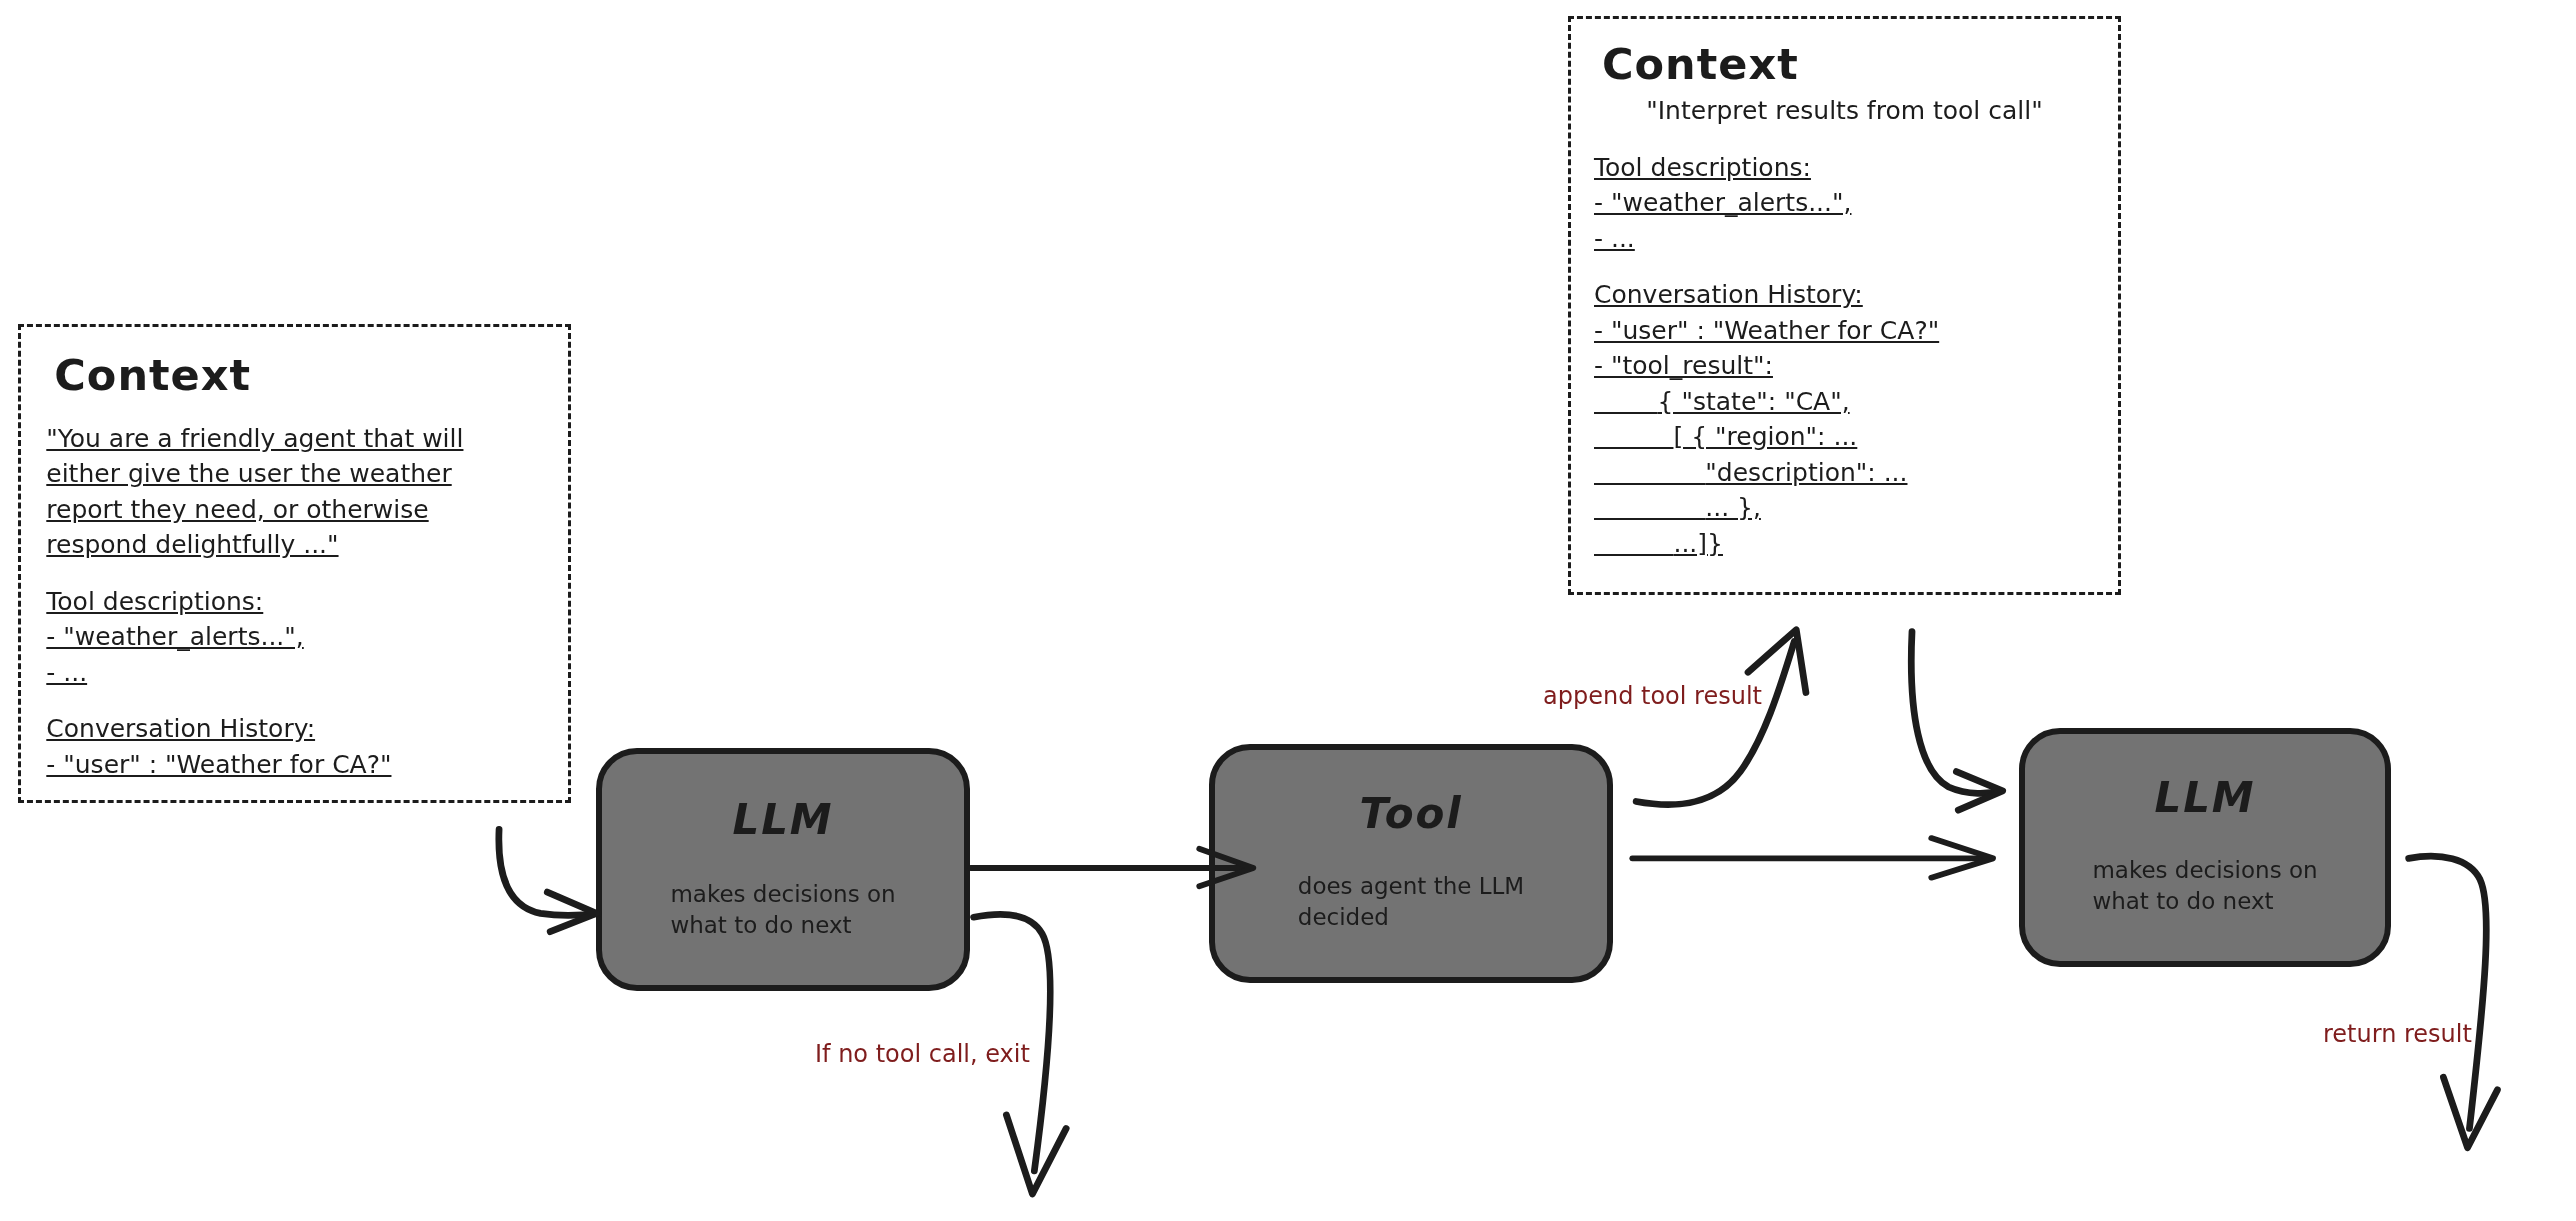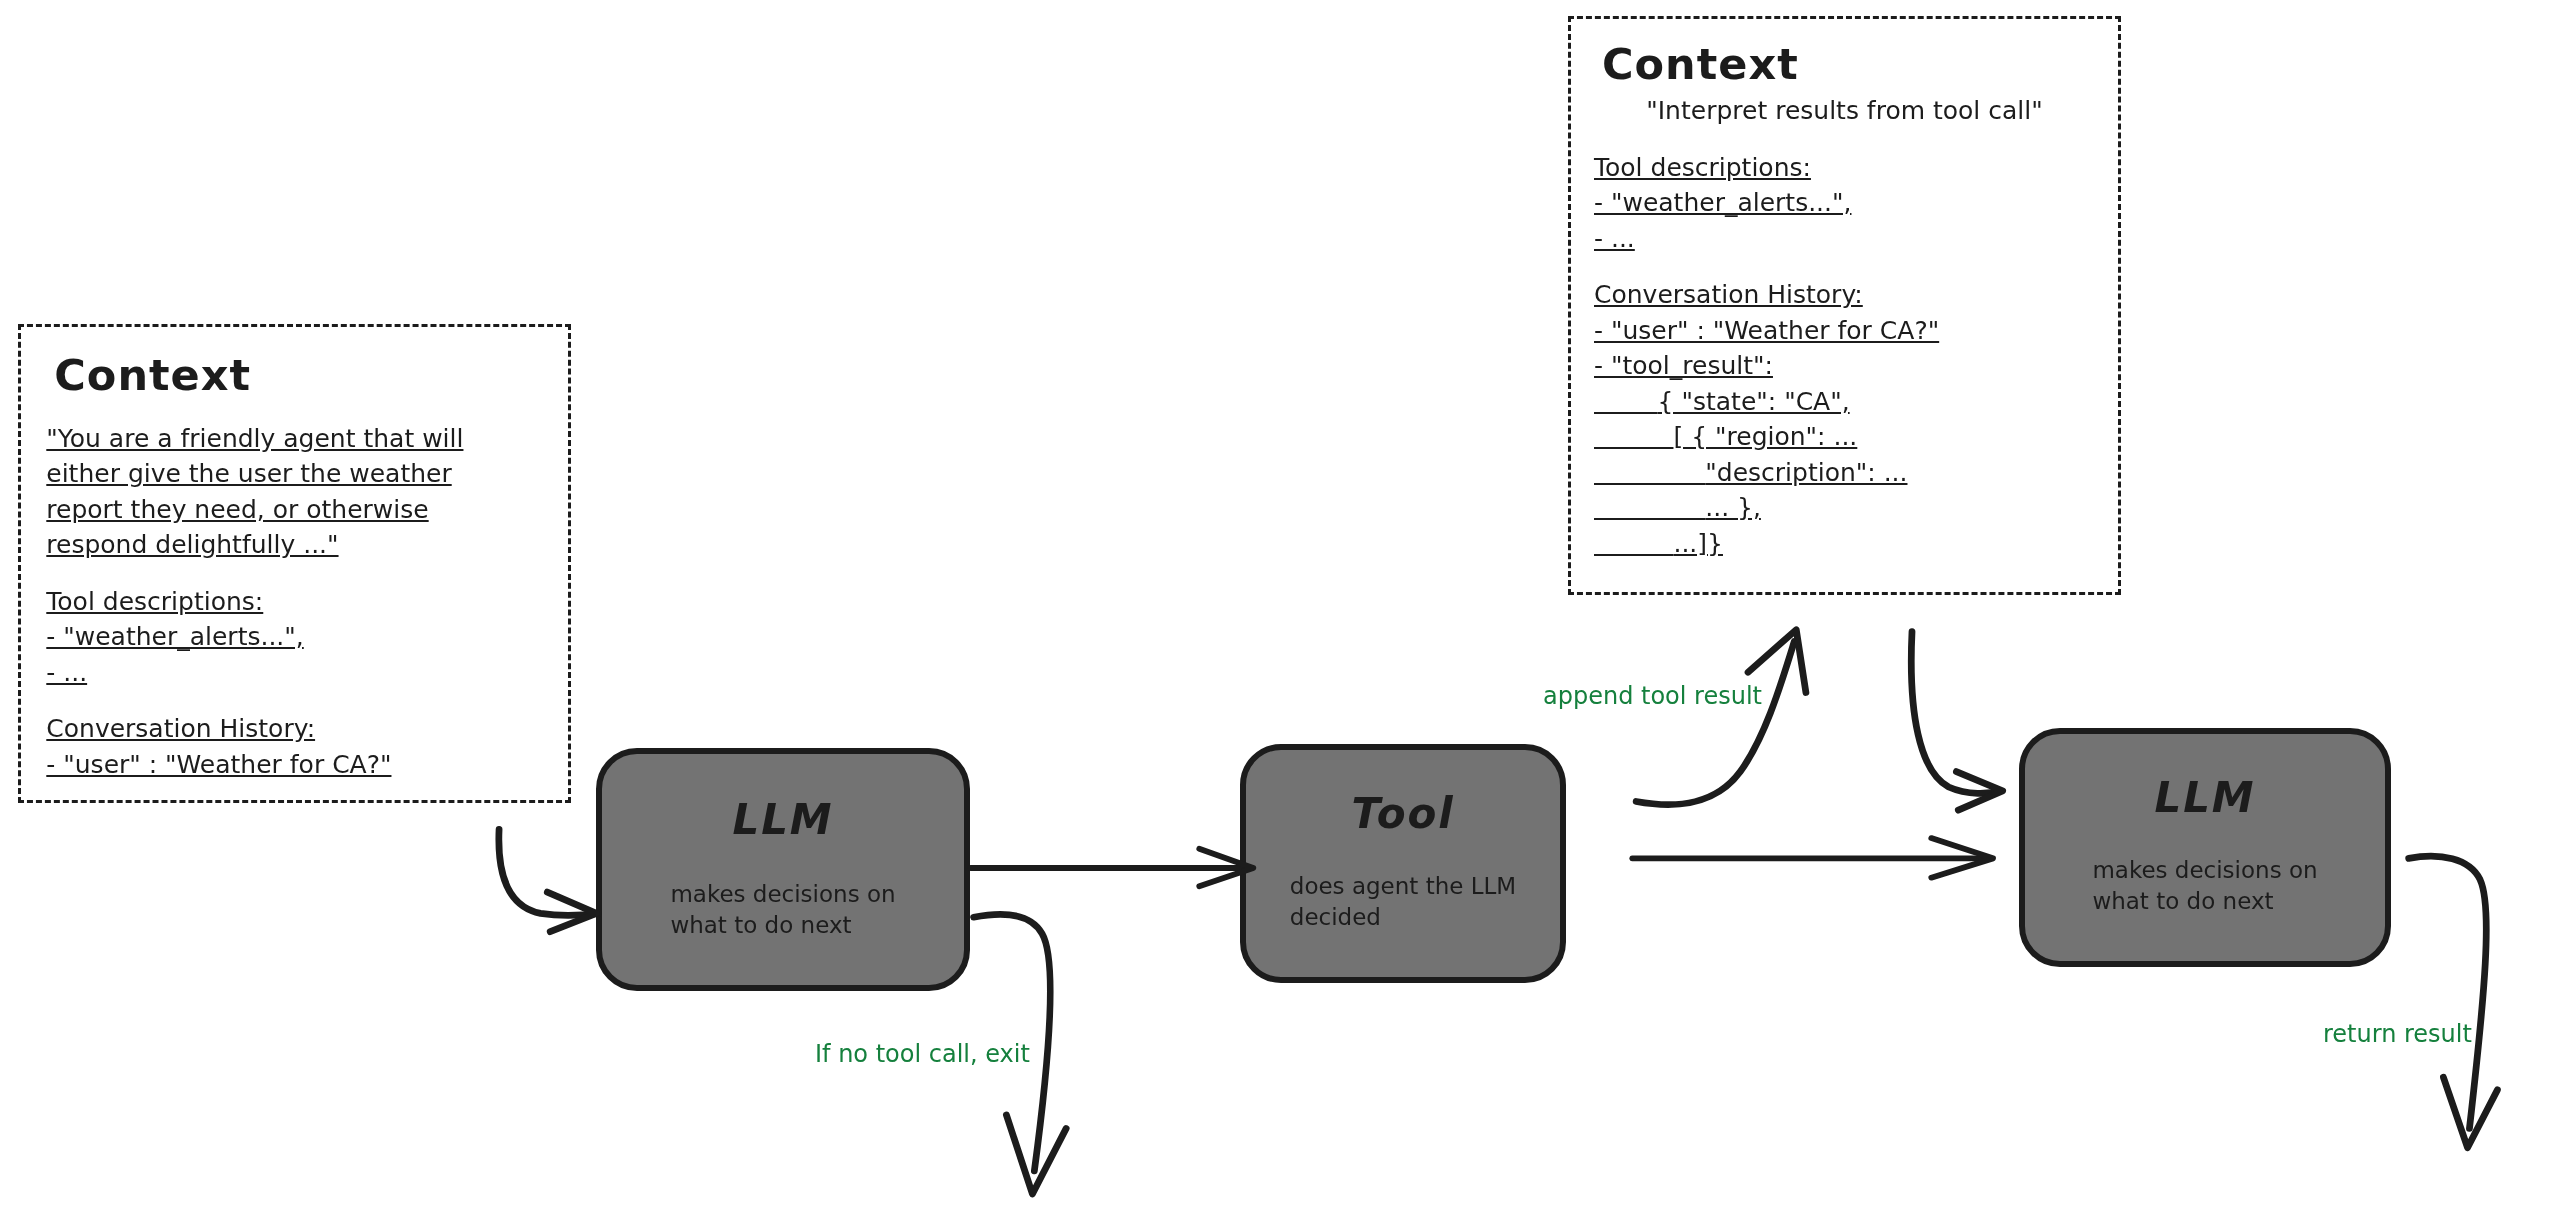--- a/index.html
+++ b/index.html
@@ -85,32 +85,32 @@
     font-size: 23px;
     line-height: 1.35;
     white-space: pre-line;
     margin: 0;
     text-align: left;
   }
 
   #node-llm-1 { left: 596px; top: 748px; width: 374px; height: 243px; padding-top: 41px; }
   #node-llm-1 .node-sub { margin-top: 35px; }
 
-  #node-tool  { left: 1240px; top: 744px; width: 326px; height: 239px; padding-top: 39px; }
+  #node-tool  { left: 1209px; top: 744px; width: 404px; height: 239px; padding-top: 39px; }
   #node-tool  .node-sub { margin-top: 33px; }
 
   #node-llm-2 { left: 2019px; top: 728px; width: 372px; height: 239px; padding-top: 39px; }
   #node-llm-2 .node-sub { margin-top: 33px; }
 
   
   .edge-label {
     position: absolute;
     font-size: 24px;
     white-space: nowrap;
-    color: #15803d;
+    color: #7f1d1d;
   }
   #lbl-append  { left: 1543px; top: 682px; }
   #lbl-exit    { left: 815px;  top: 1040px; }
   #lbl-return  { left: 2323px; top: 1020px; }
 
   
   #arrows {
     position: absolute;
     left: 0; top: 0;
     width: 2576px;

